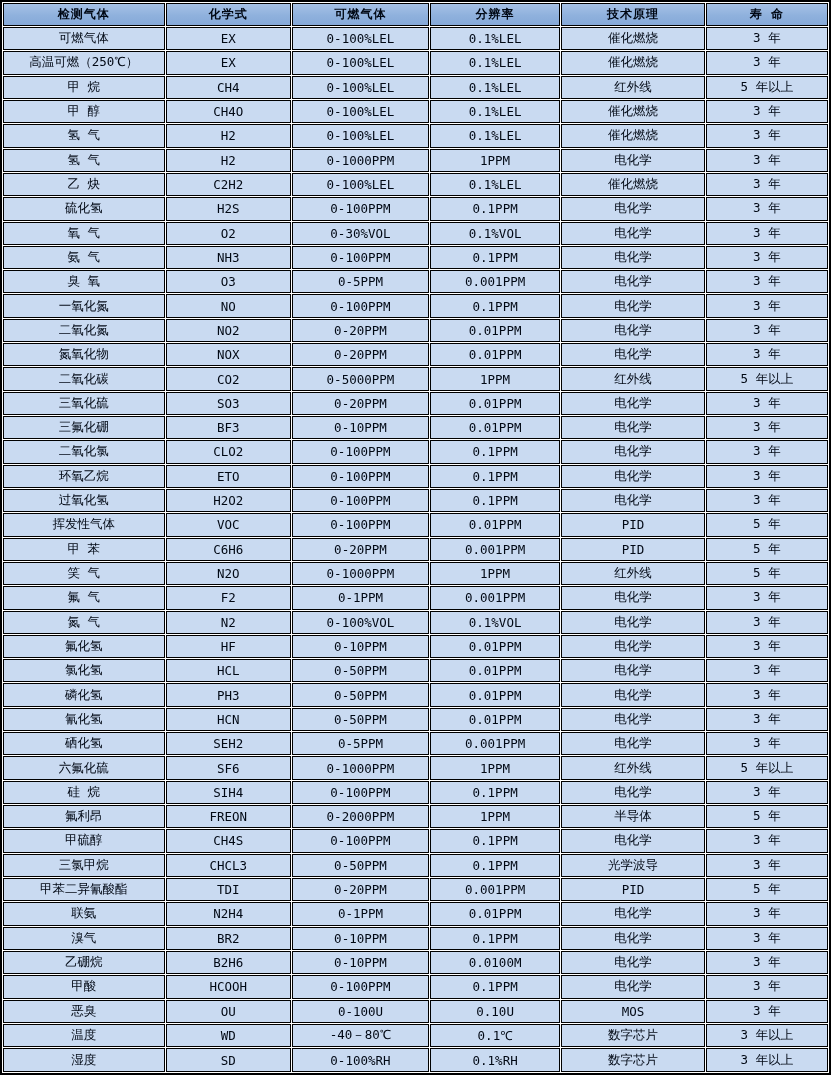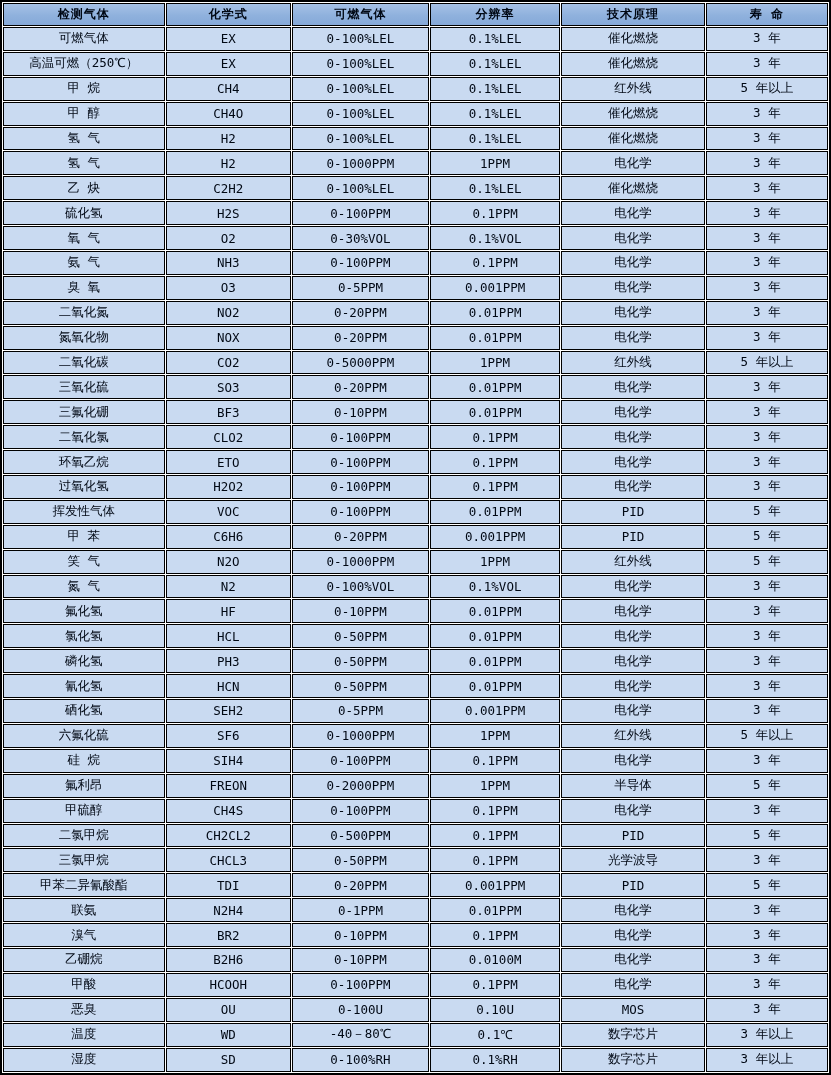--- a/index.html
+++ b/index.html
@@ -160,20 +160,28 @@
         </tr>
         <tr>
           <td>臭 氧</td>
           <td>O3</td>
           <td>0-5PPM</td>
           <td>0.001PPM</td>
           <td>电化学</td>
           <td>3 年</td>
         </tr>
         <tr>
+          <td>一氧化氮</td>
+          <td>NO</td>
+          <td>0-100PPM</td>
+          <td>0.1PPM</td>
+          <td>电化学</td>
+          <td>3 年</td>
+        </tr>
+        <tr>
           <td>二氧化氮</td>
           <td>NO2</td>
           <td>0-20PPM</td>
           <td>0.01PPM</td>
           <td>电化学</td>
           <td>3 年</td>
         </tr>
         <tr>
           <td>氮氧化物</td>
           <td>NOX</td>
@@ -248,20 +256,28 @@
         </tr>
         <tr>
           <td>笑 气</td>
           <td>N2O</td>
           <td>0-1000PPM</td>
           <td>1PPM</td>
           <td>红外线</td>
           <td>5 年</td>
         </tr>
         <tr>
+          <td>氟 气</td>
+          <td>F2</td>
+          <td>0-1PPM</td>
+          <td>0.001PPM</td>
+          <td>电化学</td>
+          <td>3 年</td>
+        </tr>
+        <tr>
           <td>氮 气</td>
           <td>N2</td>
           <td>0-100%VOL</td>
           <td>0.1%VOL</td>
           <td>电化学</td>
           <td>3 年</td>
         </tr>
         <tr>
           <td>氟化氢</td>
           <td>HF</td>
@@ -328,28 +344,20 @@
         </tr>
         <tr>
           <td>甲硫醇</td>
           <td>CH4S</td>
           <td>0-100PPM</td>
           <td>0.1PPM</td>
           <td>电化学</td>
           <td>3 年</td>
         </tr>
         <tr>
-          <td>二氯甲烷</td>
-          <td>CH2CL2</td>
-          <td>0-500PPM</td>
-          <td>0.1PPM</td>
-          <td>PID</td>
-          <td>5 年</td>
-        </tr>
-        <tr>
           <td>三氯甲烷</td>
           <td>CHCL3</td>
           <td>0-50PPM</td>
           <td>0.1PPM</td>
           <td>光学波导</td>
           <td>3 年</td>
         </tr>
         <tr>
           <td>甲苯二异氰酸酯</td>
           <td>TDI</td>

